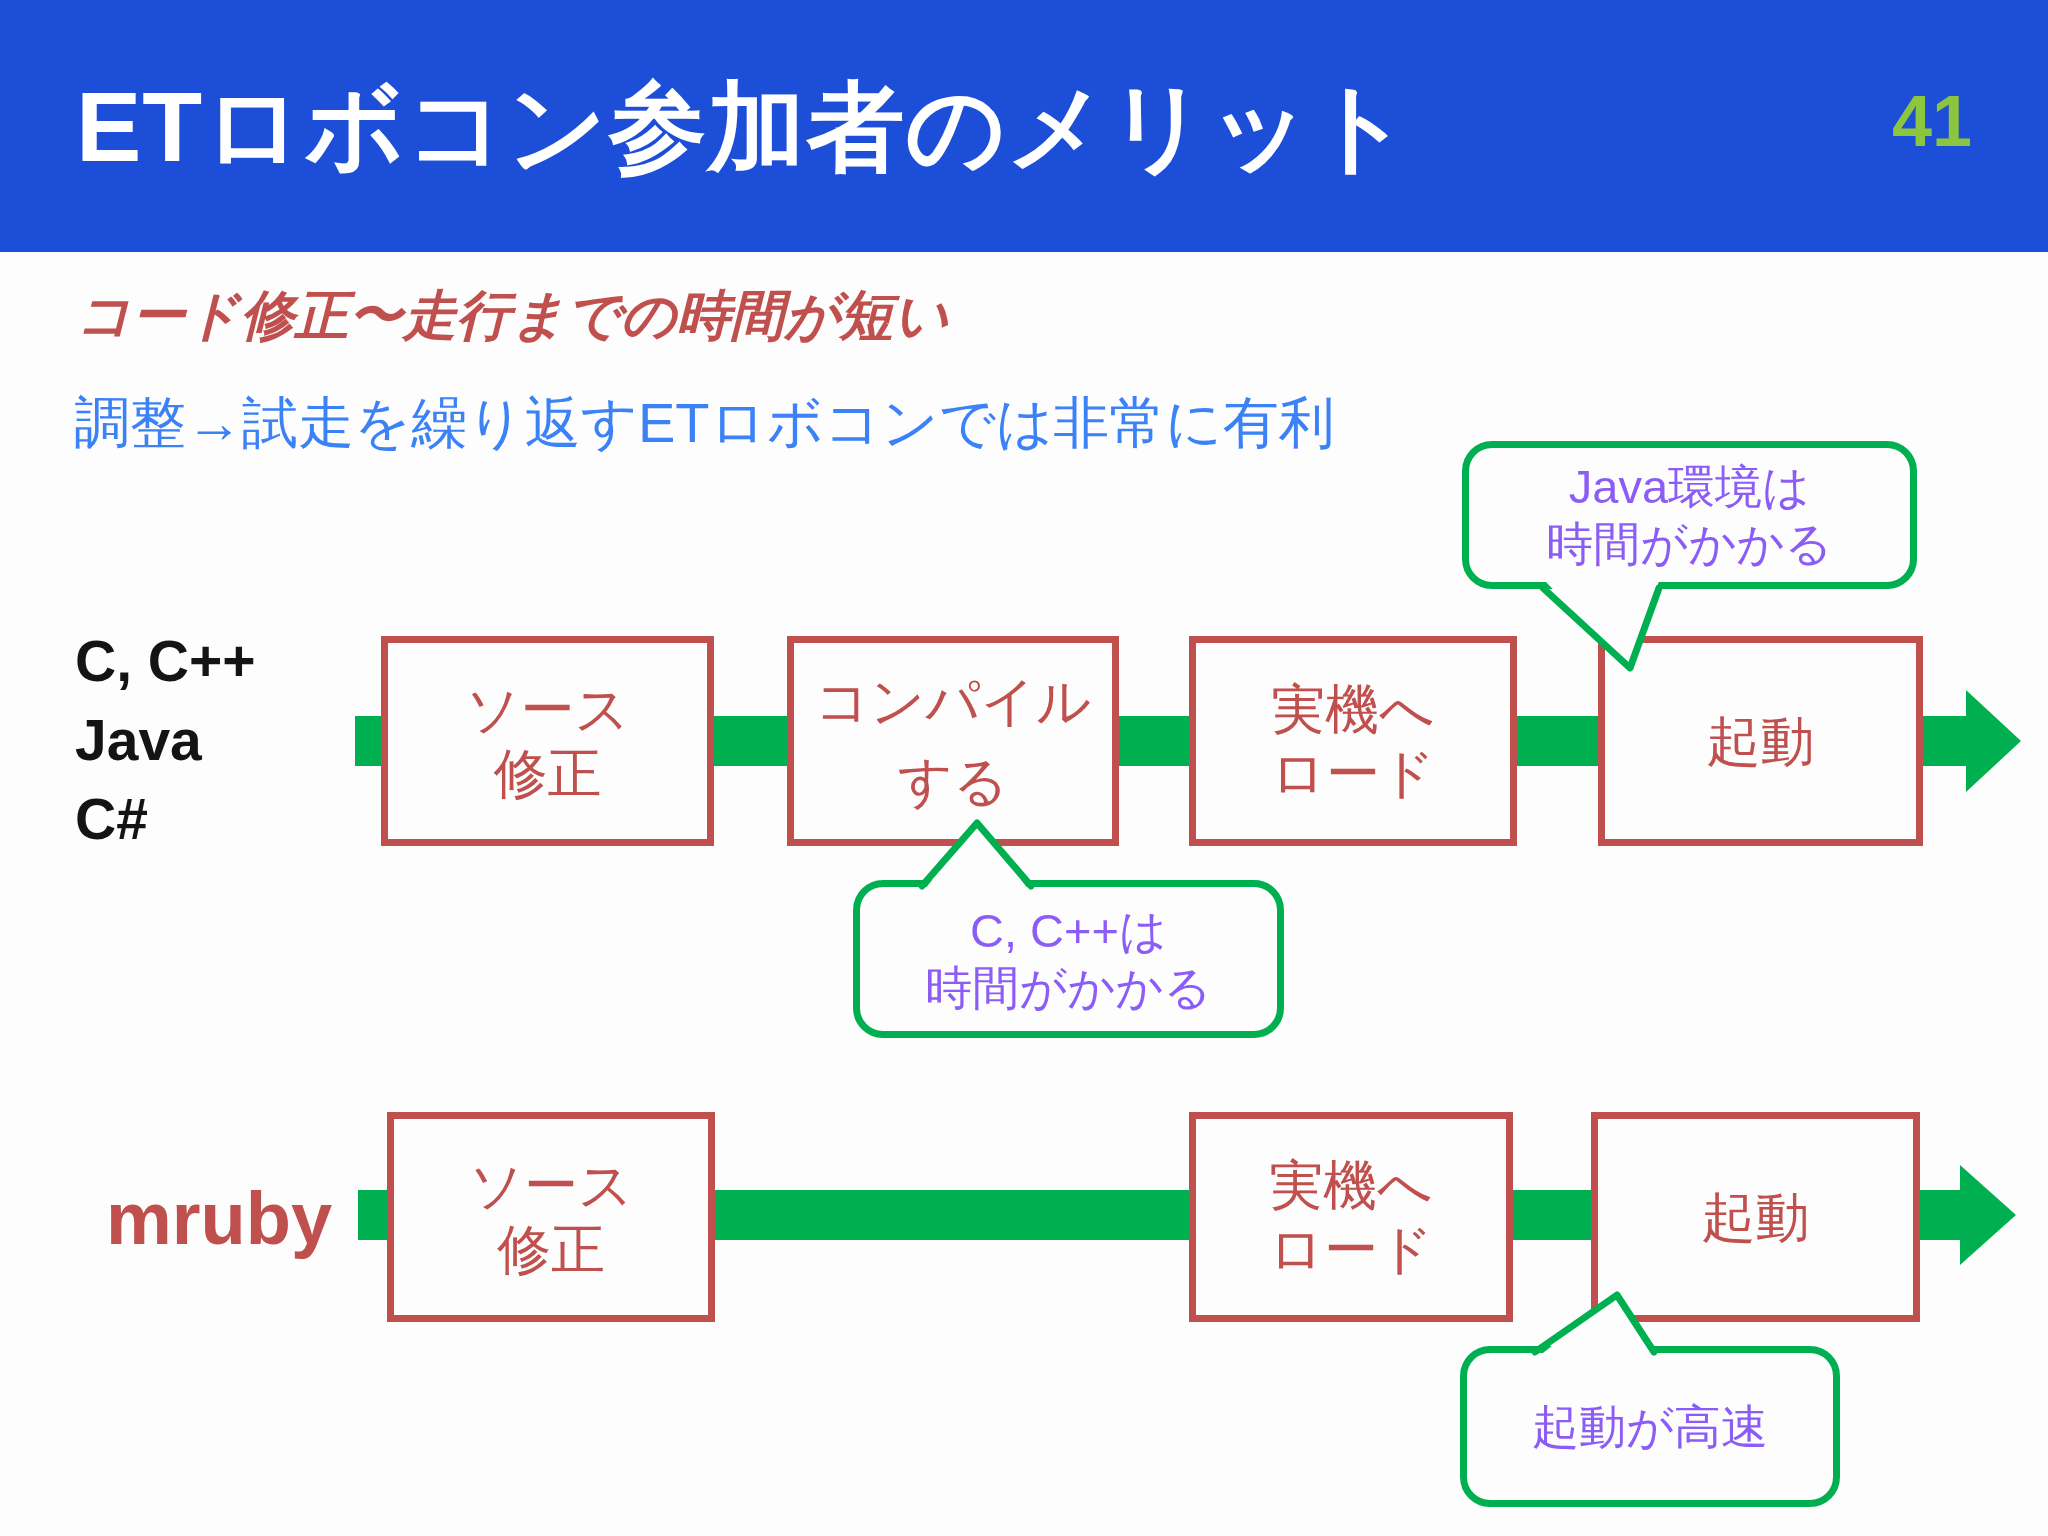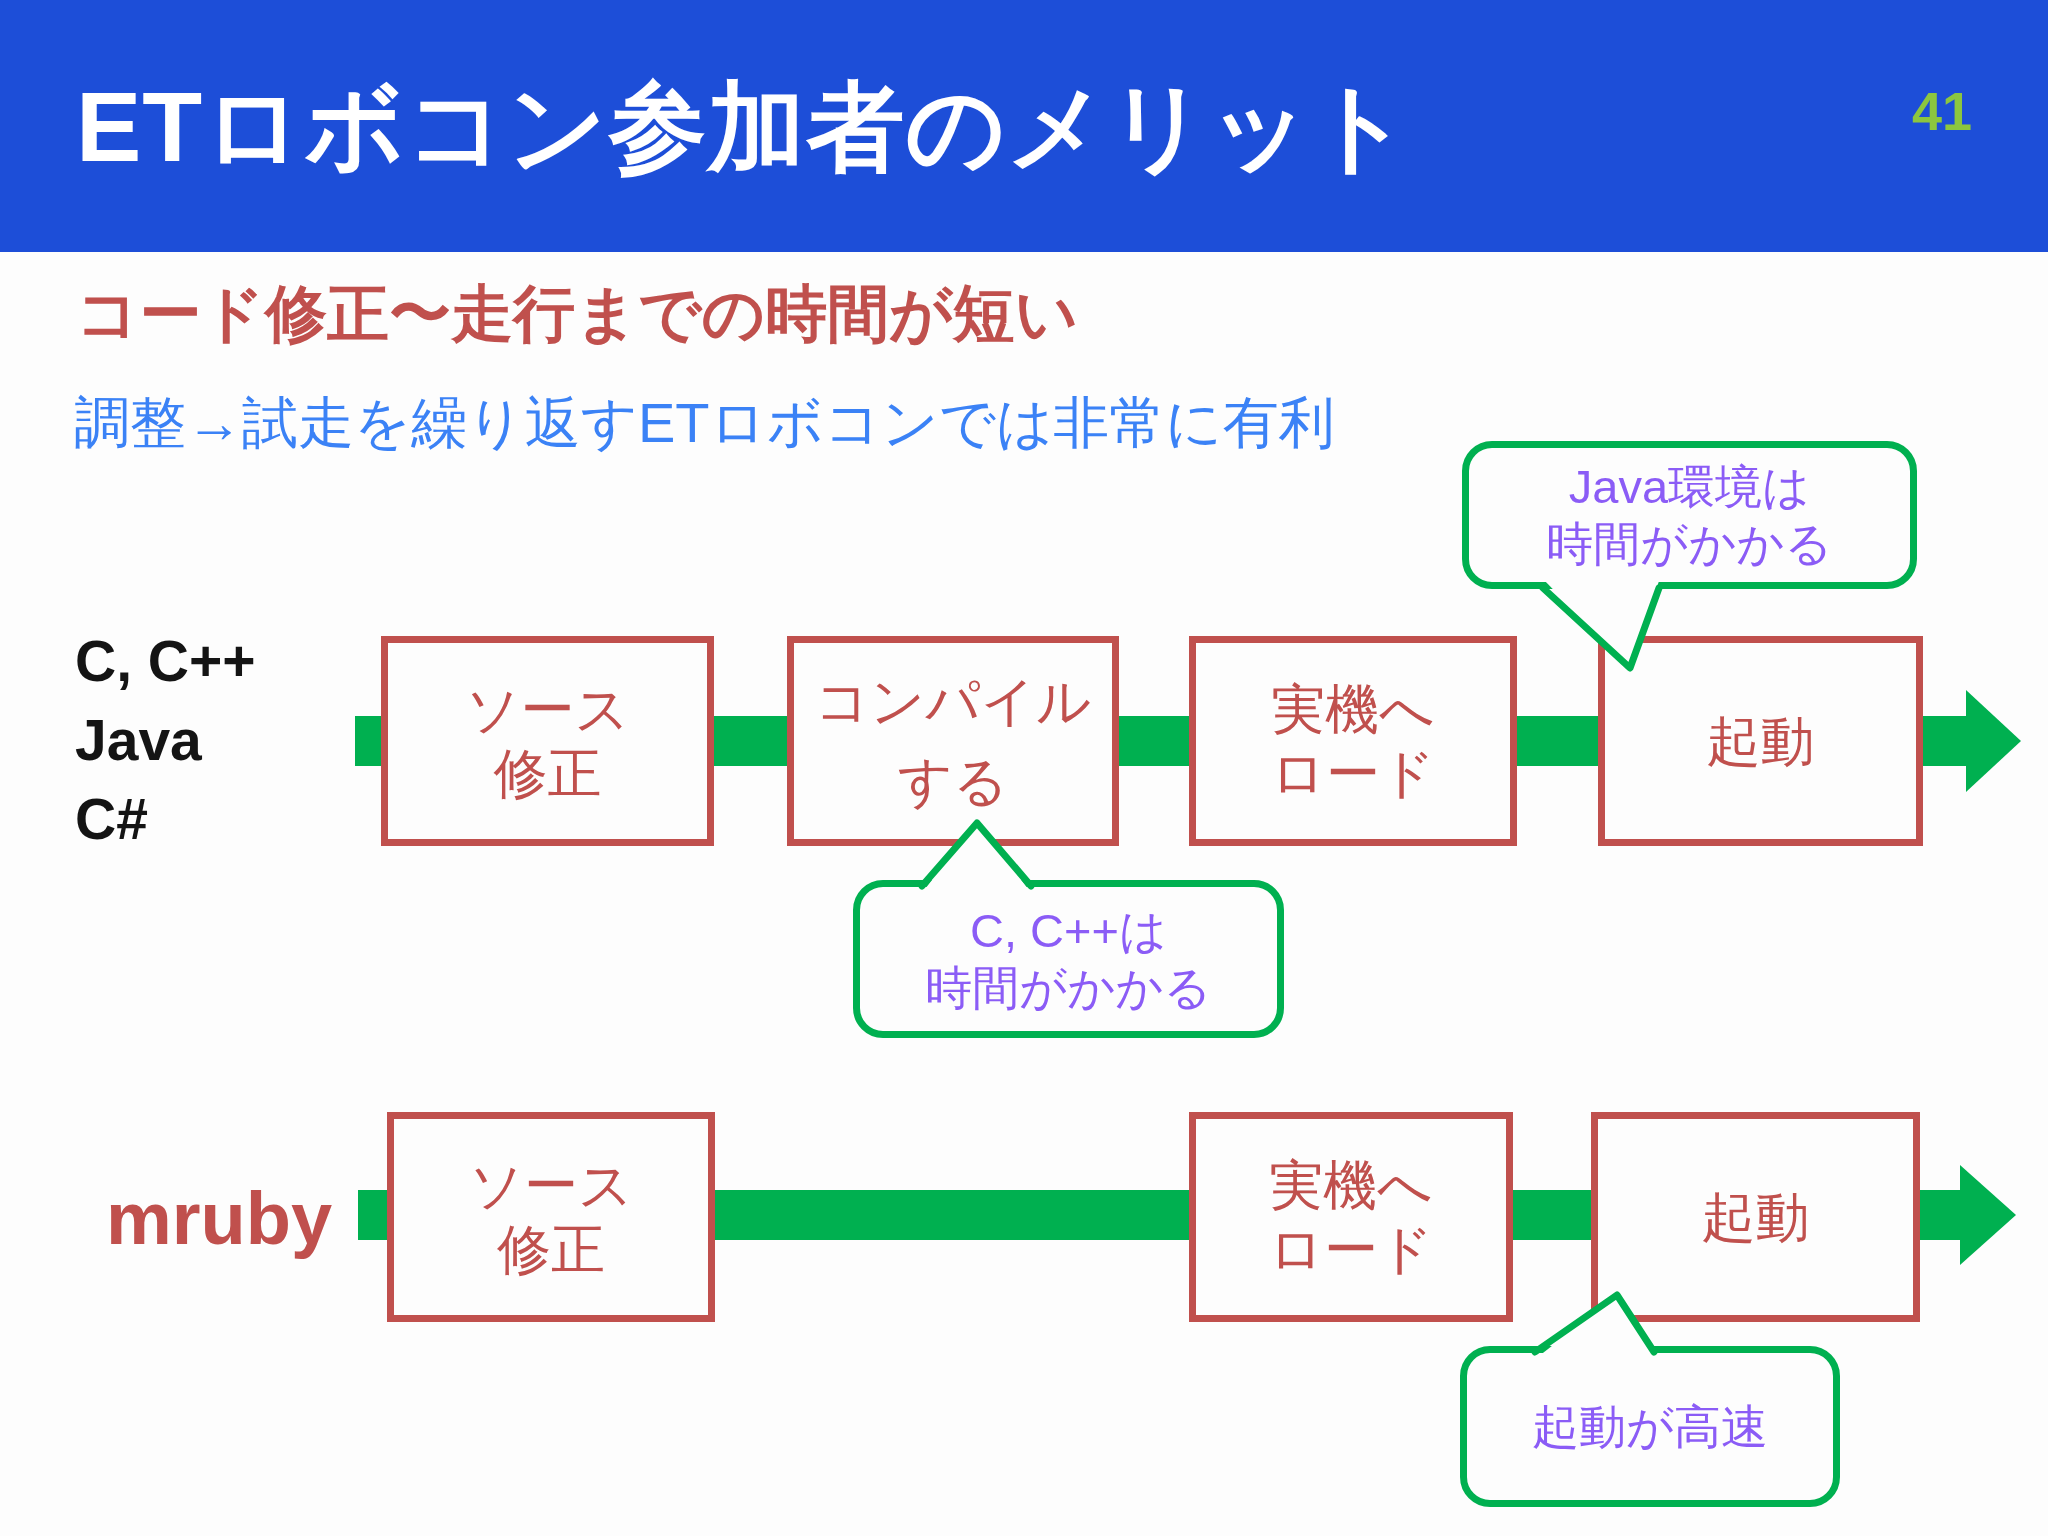--- a/index.html
+++ b/index.html
@@ -9,26 +9,26 @@
     font-family:"Liberation Sans",sans-serif;overflow:hidden;
   }
   
   .header{position:absolute;left:0;top:0;width:2048px;height:252px;background:#1d4ed8;}
   .slide-title{
     position:absolute;left:76px;top:34px;height:190px;display:flex;align-items:center;
     color:#ffffff;font-size:98px;font-weight:bold;white-space:nowrap;letter-spacing:1px;
   }
   .page-number{
     position:absolute;left:1862px;top:80px;width:110px;text-align:right;
-    color:#8cc63f;font-size:54px;font-weight:bold;
+    color:#8cc63f;font-size:72px;font-weight:bold;
   }
   
   .section-heading{
-    position:absolute;left:76px;top:272px;color:#c0504d;
-    font-size:62px;font-weight:bold;white-space:nowrap;
+    position:absolute;left:76px;top:280px;color:#c0504d;
+    font-size:54px;font-weight:bold;white-space:nowrap;font-style:italic;
   }
   .section-subheading{
     position:absolute;left:74px;top:386px;color:#3b82f6;
     font-size:56px;white-space:nowrap;
   }
   
   .layer{position:absolute;left:0;top:0;width:2048px;height:1536px;pointer-events:none;}
   .layer.arrows{z-index:1;}
   .layer.tails{z-index:4;}
   

